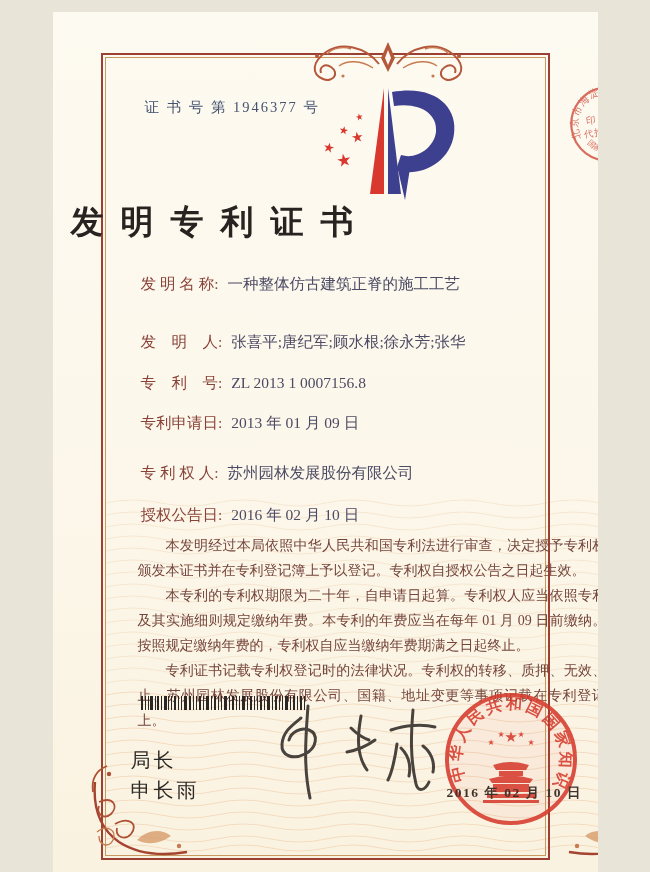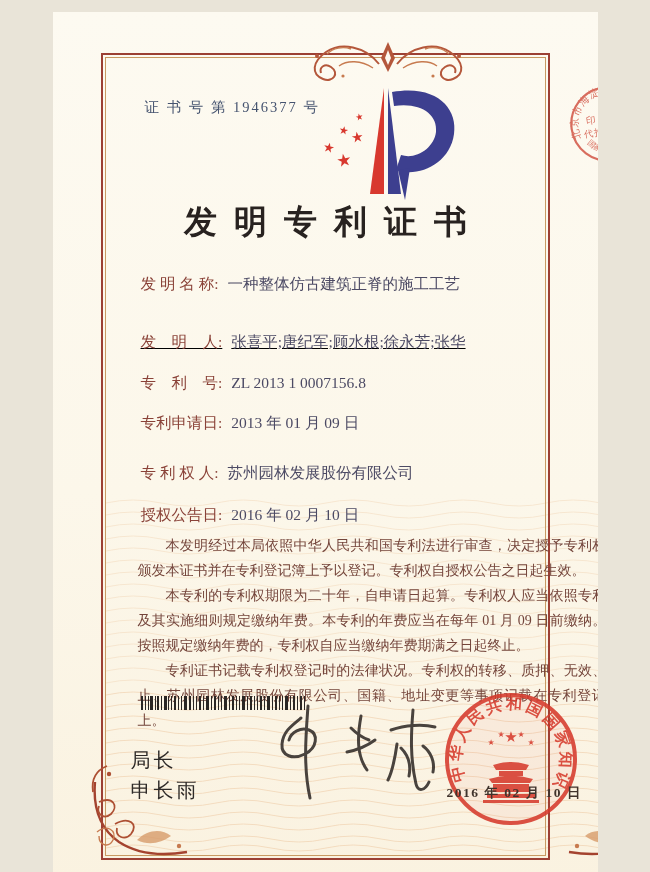--- a/index.html
+++ b/index.html
@@ -5,26 +5,26 @@
   html,body{margin:0;padding:0;}
   body{background:#e9e4d8;font-family:"Liberation Serif","DejaVu Serif",serif;}
   .page{position:relative;width:545px;height:872px;margin:12px auto;overflow:hidden;
         background:linear-gradient(180deg,#fdfaf1 0%,#fcf7ea 55%,#faf2e0 100%);}
   .waves{position:absolute;left:53px;top:46px;width:543px;height:797px;pointer-events:none;}
   .frame{position:absolute;left:52px;top:45px;right:52px;bottom:28px;border:1px solid #c89a62;}
   .frame::before{content:"";position:absolute;inset:-5px;border:2px solid #9c4034;}
   .cert-no{position:absolute;left:92px;top:86px;font-size:14.5px;color:#45536f;letter-spacing:2px;}
   .logo{position:absolute;left:255px;top:70px;width:160px;height:120px;}
   .tax-stamp{position:absolute;left:500px;top:57px;width:110px;height:110px;opacity:.85;}
-  .title{position:absolute;left:1px;right:0;top:188px;text-align:center;font-size:33px;font-weight:700;
+  .title{position:absolute;left:1px;right:0;top:188px;font-size:33px;font-weight:700;
          color:#282220;letter-spacing:17px;text-indent:17px;}
   .row{position:absolute;left:88px;font-size:15.5px;white-space:nowrap;}
   .row .lbl{color:#8a4238;}
   .row .val{color:#4c4a64;margin-left:9px;text-align:center;}
-  .r1{top:262px;} .r2{top:320px;text-decoration:underline;} .r3{top:361px;} .r4{top:401px;} .r5{top:451px;} .r6{top:493px;}
+  .r1{top:262px;} .r2{top:320px;} .r3{top:361px;} .r4{top:401px;} .r5{top:451px;} .r6{top:493px;}
   .body-text{position:absolute;left:85px;top:521px;width:483px;font-size:14px;line-height:25px;
              color:#74453b;text-align:justify;}
   .body-text p{margin:0;text-indent:2em;}
   .barcode{position:absolute;left:88px;top:684px;width:165px;height:14px;}
   .officer{position:absolute;left:78px;font-size:20px;color:#2e2a28;letter-spacing:3px;}
   .o1{top:735px;} .o2{top:765px;}
   .signature{position:absolute;left:210px;top:686px;width:200px;height:112px;}
   .seal{position:absolute;left:378px;top:667px;width:160px;height:160px;}
   .seal-date{position:absolute;left:394px;top:772px;font-size:13.5px;color:#40332c;letter-spacing:1.5px;font-weight:600;}
   .footer{position:absolute;left:0;right:0;top:816px;text-align:center;font-size:12.5px;color:#4a3f3a;letter-spacing:1px;}

